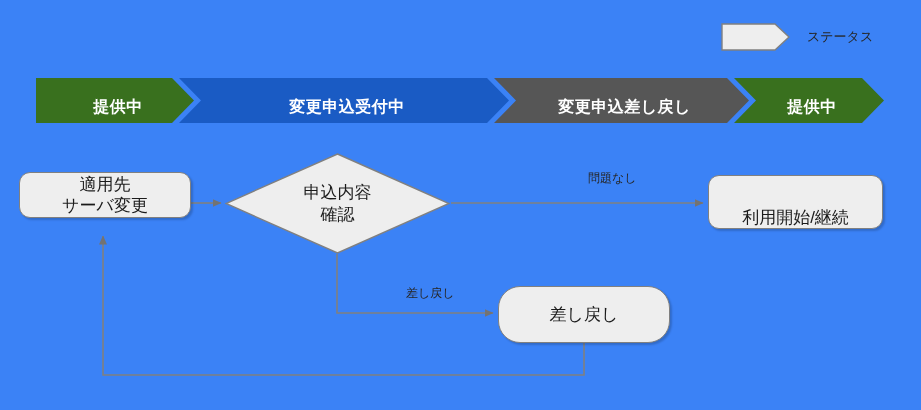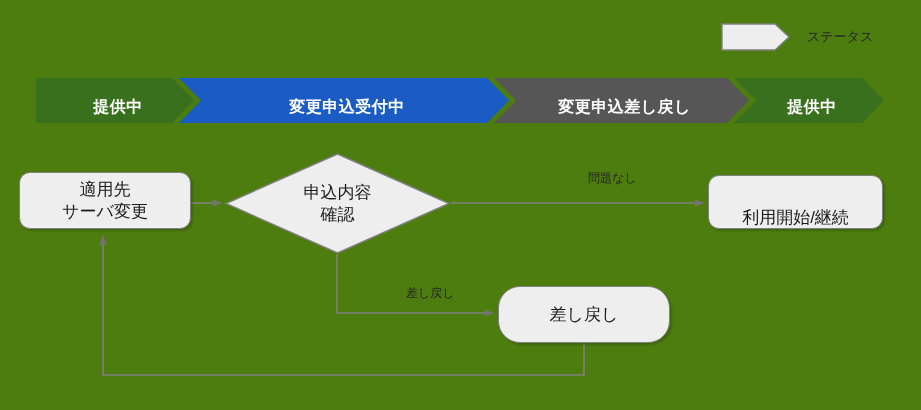--- a/index.html
+++ b/index.html
@@ -7,21 +7,21 @@
     padding: 0;
     background: #ffffff;
   }
   body {
     font-family: "Liberation Sans", "DejaVu Sans", sans-serif;
   }
   #canvas {
     position: relative;
     width: 921px;
     height: 410px;
-    background: #4d7c0f;
+    background: #3b82f6;
     overflow: hidden;
   }
   
   #legend {
     position: absolute;
     left: 721px;
     top: 23px;
     width: 190px;
     height: 30px;
   }
@@ -168,21 +168,21 @@
       <path d="M191,203 L221,203" marker-end="url(#arrow)"></path>
 
       <path d="M451,203 L703,203" marker-end="url(#arrow)"></path>
 
       <path d="M337,254 L337,313 L493,313" marker-end="url(#arrow)"></path>
 
       <path d="M584,343 L584,375 L103,375 L103,236" marker-end="url(#arrow)"></path>
     </g>
   </svg>
 
-  <div class="node" style="left:19px; top:172px; width:172px; height:57px;">
+  <div class="node" style="left:19px; top:172px; width:172px; height:46px;">
     <span class="node-text">適用先
 サーバ変更</span>
   </div>
 
   <div class="diamond-wrap" style="left:225px; top:153px; width:225px; height:101px;">
     <svg style="position:absolute;left:0;top:0;width:225px;height:101px;" viewBox="0 0 225 101" preserveAspectRatio="none">
       <polygon points="112.5,1 224,50.5 112.5,100 1,50.5" fill="#eeeeee" stroke="#808080" stroke-width="1.4"></polygon>
     </svg>
     <span class="diamond-text">申込内容
 確認</span>

